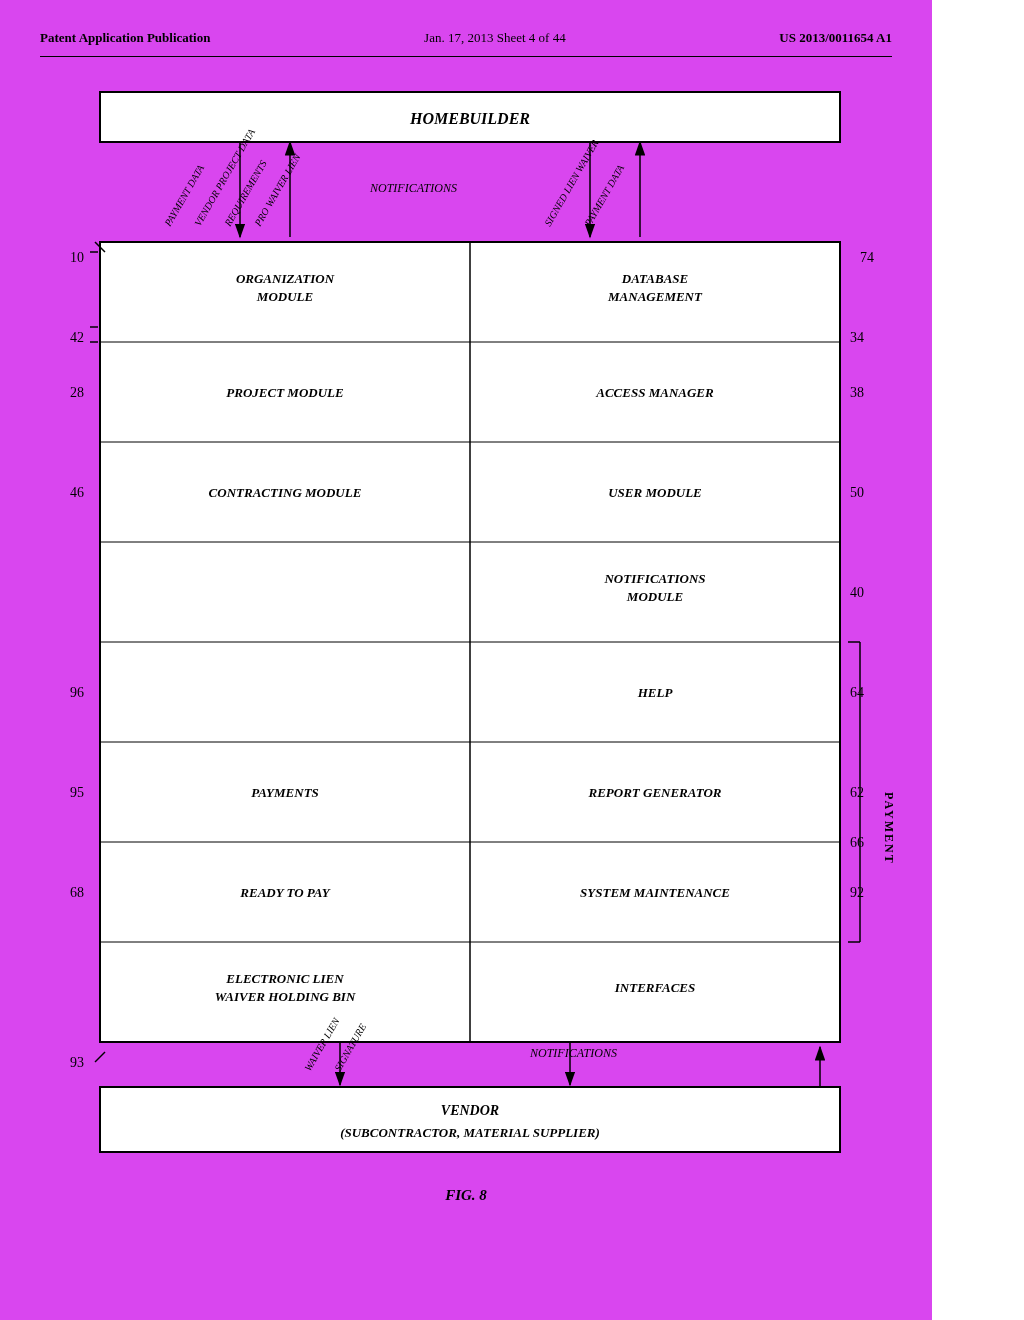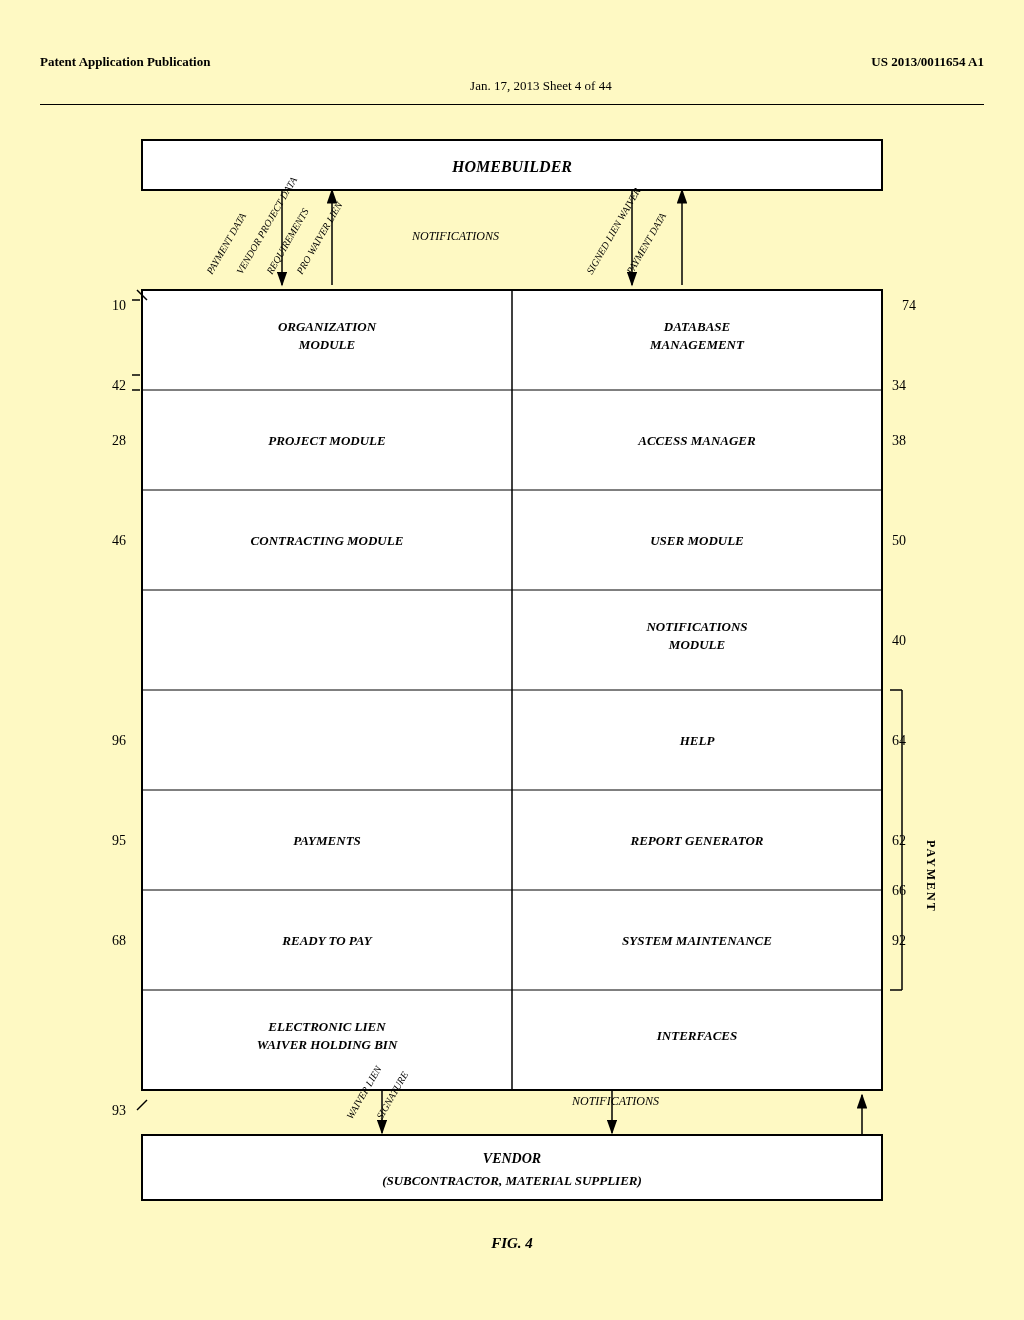--- a/index.html
+++ b/index.html
@@ -6,40 +6,40 @@
     body {
       background: #fff;
       font-family: 'Times New Roman', Times, serif;
       width: 1024px;
       min-height: 1320px;
       position: relative;
       overflow-x: hidden;
     }
 
     .page {
-      width: 1024px;
+      width: 932px;
       min-height: 1320px;
-      background: #fef9c3;
+      background: #d946ef;
       position: relative;
       padding: 20px 40px;
     }
 
     
     .header-line {
       display: flex;
       justify-content: space-between;
       align-items: center;
       padding: 10px 0;
       border-bottom: 1px solid #000;
       margin-bottom: 30px;
       font-size: 13px;
     }
 
     .header-left { font-weight: bold; }
-    .header-center { text-align: right; margin-top: 48px; }
+    .header-center { text-align: right; }
     .header-right { font-weight: bold; }
 
     
     .diagram-area {
       position: relative;
       width: 860px;
       margin: 0 auto;
       height: 1080px;
     }
 
@@ -208,15 +208,15 @@
       <text x="615" y="905" text-anchor="middle" font-style="italic" font-weight="bold" font-size="13" font-family="Times New Roman">INTERFACES</text>
 
       <line x1="50" y1="165" x2="58" y2="165" stroke="black" stroke-width="1.5"></line>
       <line x1="50" y1="240" x2="58" y2="240" stroke="black" stroke-width="1.5"></line>
       <line x1="50" y1="255" x2="58" y2="255" stroke="black" stroke-width="1.5"></line>
 
     </svg>
 
   </div>
 
-  <div class="fig-label">FIG. 4</div>
+  <div class="fig-label">FIG. 8</div>
 
 </div>
 
 </body></html>

